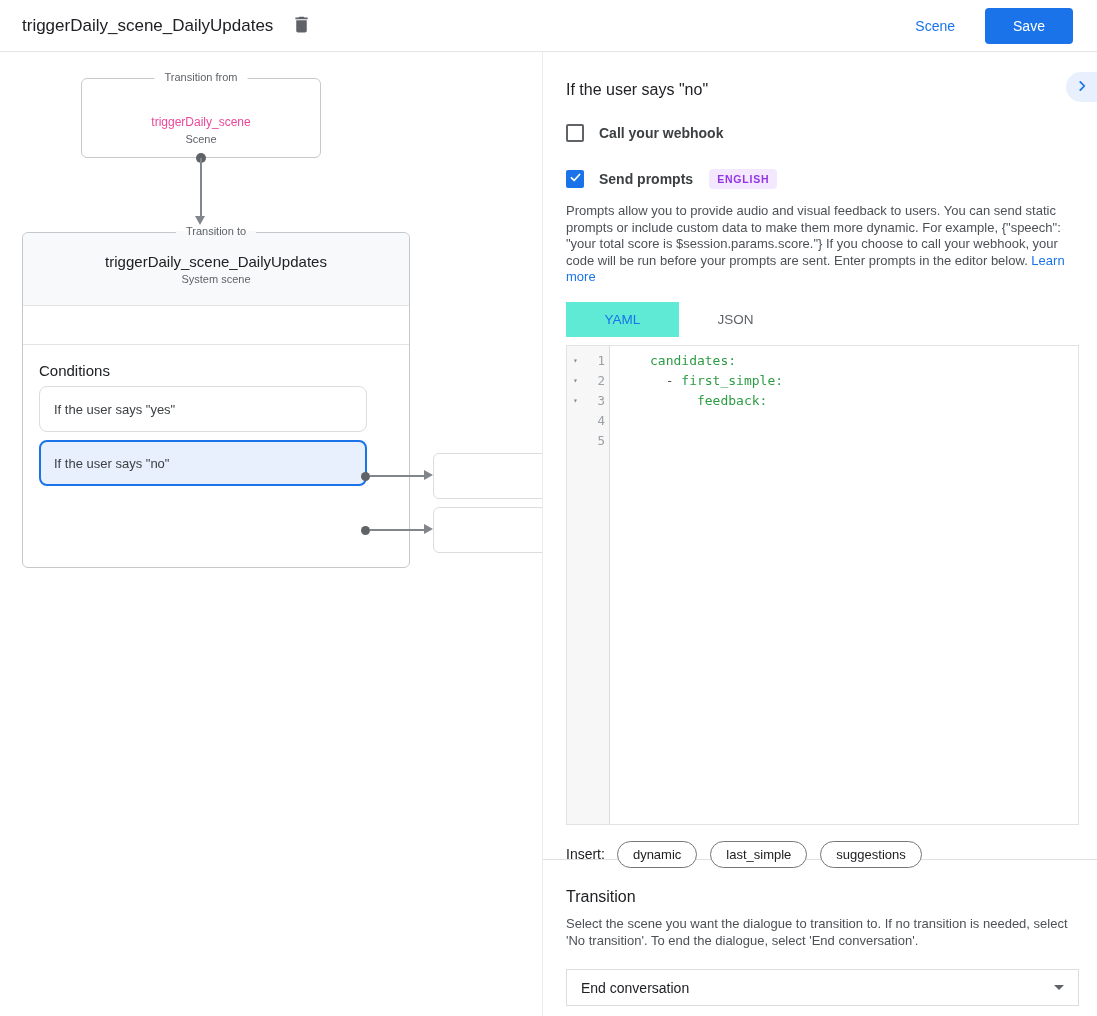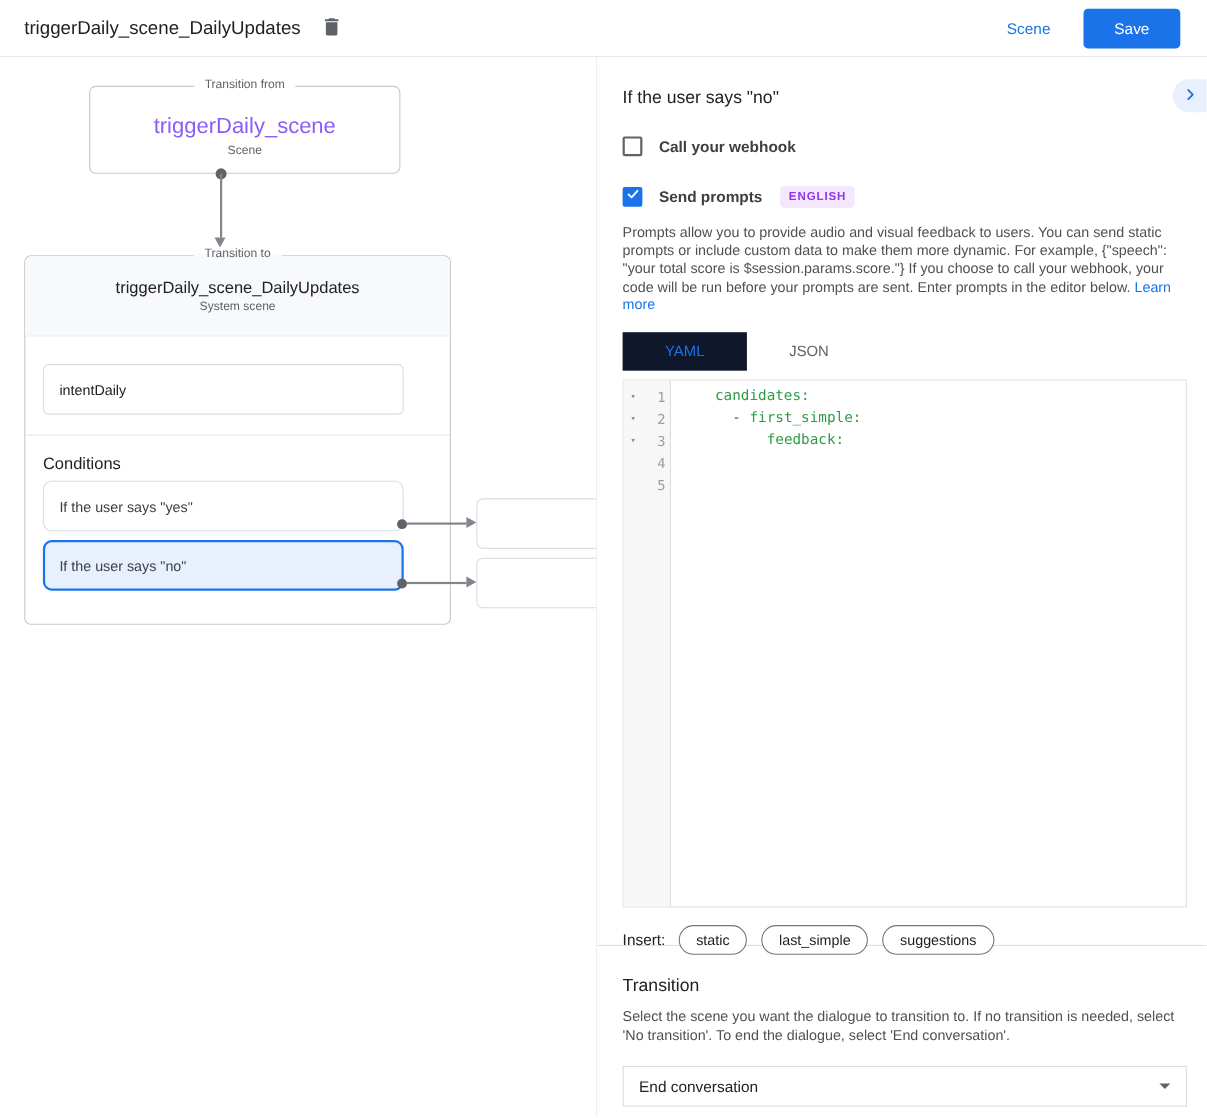--- a/index.html
+++ b/index.html
@@ -20,22 +20,22 @@
   
   .main { display:flex; height:964px; }
   .canvas { position:relative; width:543px; flex:none; overflow:hidden; background:#fff;
     border-right:1px solid #ececec; }
   .panel { flex:1; position:relative; background:#fff; }
 
   
   .node-box { position:absolute; border:1px solid #c6c9cc; border-radius:6px; background:#fff; }
   .legend { position:absolute; top:-8px; left:50%; transform:translateX(-50%); background:#fff;
     padding:0 10px; font-size:11px; color:#5f6368; white-space:nowrap; }
-  .from-box { left:81px; top:26px; width:283px; height:80px; text-align:center; }
-  .from-name { margin-top:25px; font-size:20px; color:#8b5cf6; }
+  .from-box { left:81px; top:26px; width:240px; height:80px; text-align:center; }
+  .from-name { margin-top:36px; font-size:12px; color:#ec4899; }
   .from-type { margin-top:4px; font-size:11px; color:#5f6368; }
 
   .to-card { left:22px; top:180px; width:388px; height:336px; }
   .to-card .legend { background:linear-gradient(to bottom,#ffffff 46%,#f8f9fa 46%); }
   .to-header { height:73px; background:#f8f9fa; border-bottom:1px solid #e3e4e6;
     border-radius:6px 6px 0 0; text-align:center; padding-top:20px; }
   .to-name { font-size:15px; color:#202124; }
   .to-type { margin-top:3px; font-size:11px; color:#5f6368; }
   .card-body { padding:20px 16px 0; }
   .field-label { font-size:15px; color:#202124; line-height:18px; }
@@ -73,21 +73,21 @@
   .check-label { margin-left:15px; font-size:14px; font-weight:700; color:#3c4043; cursor:pointer;text-align:center; }
   .lang-badge { margin-left:16px; background:#f3e8fd; color:#9334e6; font-size:10.5px; font-weight:700;
     letter-spacing:0.8px; padding:4px 8px; border-radius:4px; }
 
   .desc { margin-top:14px; font-size:13px; line-height:16.5px; color:#4d5156; max-width:515px; }
   .link { color:#1a73e8; text-decoration:none; cursor:pointer; }
 
   .tabs { display:flex; margin-top:16px; }
   .tab { width:113px; height:35px; display:flex; align-items:center; justify-content:center;
     font-size:13.5px; font-weight:500; color:#5f6368; cursor:pointer; background:none; border:none; font-family:inherit; }
-  .tab.active { background:#0f172a; color:#1a73e8; }
+  .tab.active { background:#5eead4; color:#1a73e8; }
 
   
   .editor { margin-top:8px; height:480px; width:513px; border:1px solid #e3e3e3; display:flex;
     font-family:"DejaVu Sans Mono","Liberation Mono",monospace; font-size:13px; background:#fff; }
   .gutter { width:43px; flex:none; background:#f7f7f7; border-right:1px solid #ddd; padding-top:5px; }
   .gutter-row { height:20px; display:flex; align-items:center; }
   .fold { width:13px; margin-left:2px; font-size:8px; color:#8a8a8a; text-align:center; cursor:pointer; line-height:20px; }
   .lnum { flex:1; text-align:right; padding-right:4px; color:#9aa0a6; font-size:12.5px; }
   .code { flex:1; padding-top:5px; overflow:hidden; cursor:text; }
   .code-line { height:20px; line-height:20px; white-space:pre; padding-left:4px;margin-left:36px; }
@@ -142,21 +142,20 @@
     <div class="vline" style="left:200px; top:106px; height:58px;"></div>
     <div class="arrow-down" style="left:195px; top:164px;"></div>
 
     <div class="node-box to-card">
       <span class="legend">Transition to</span>
       <div class="to-header">
         <div class="to-name">triggerDaily_scene_DailyUpdates</div>
         <div class="to-type">System scene</div>
       </div>
       <div class="card-body">
-        <input class="text-input" type="text" value="intentDaily" style="">
         <div class="card-divider"></div>
         <div class="field-label label-conditions">Conditions</div>
         <div class="cond cond-first">
           <span>If the user says "yes"</span>
         </div>
         <div class="cond selected">
           <span>If the user says "no"</span>
         </div>
       </div>
     </div>
@@ -235,21 +234,21 @@
         <div class="code">
           <div class="code-line"><span class="tok-key">candidates:</span></div>
           <div class="code-line"><span class="tok-plain">  - </span><span class="tok-key">first_simple:</span></div>
           <div class="code-line"><span class="tok-plain">      </span><span class="tok-key">feedback:</span></div>
           <div class="code-line"></div>
         </div>
       </div>
 
       <div class="insert-row">
         <span class="insert-label">Insert:</span>
-        <button class="chip">static</button>
+        <button class="chip">dynamic</button>
         <button class="chip">last_simple</button>
         <button class="chip">suggestions</button>
       </div>
     </div>
 
     <div class="section-transition">
       <div class="trans-title">Transition</div>
       <p class="trans-desc">Select the scene you want the dialogue to transition to. If no transition is needed, select 'No transition'. To end the dialogue, select 'End conversation'.</p>
       <div class="dropdown">
         <span class="dropdown-value">End conversation</span>

